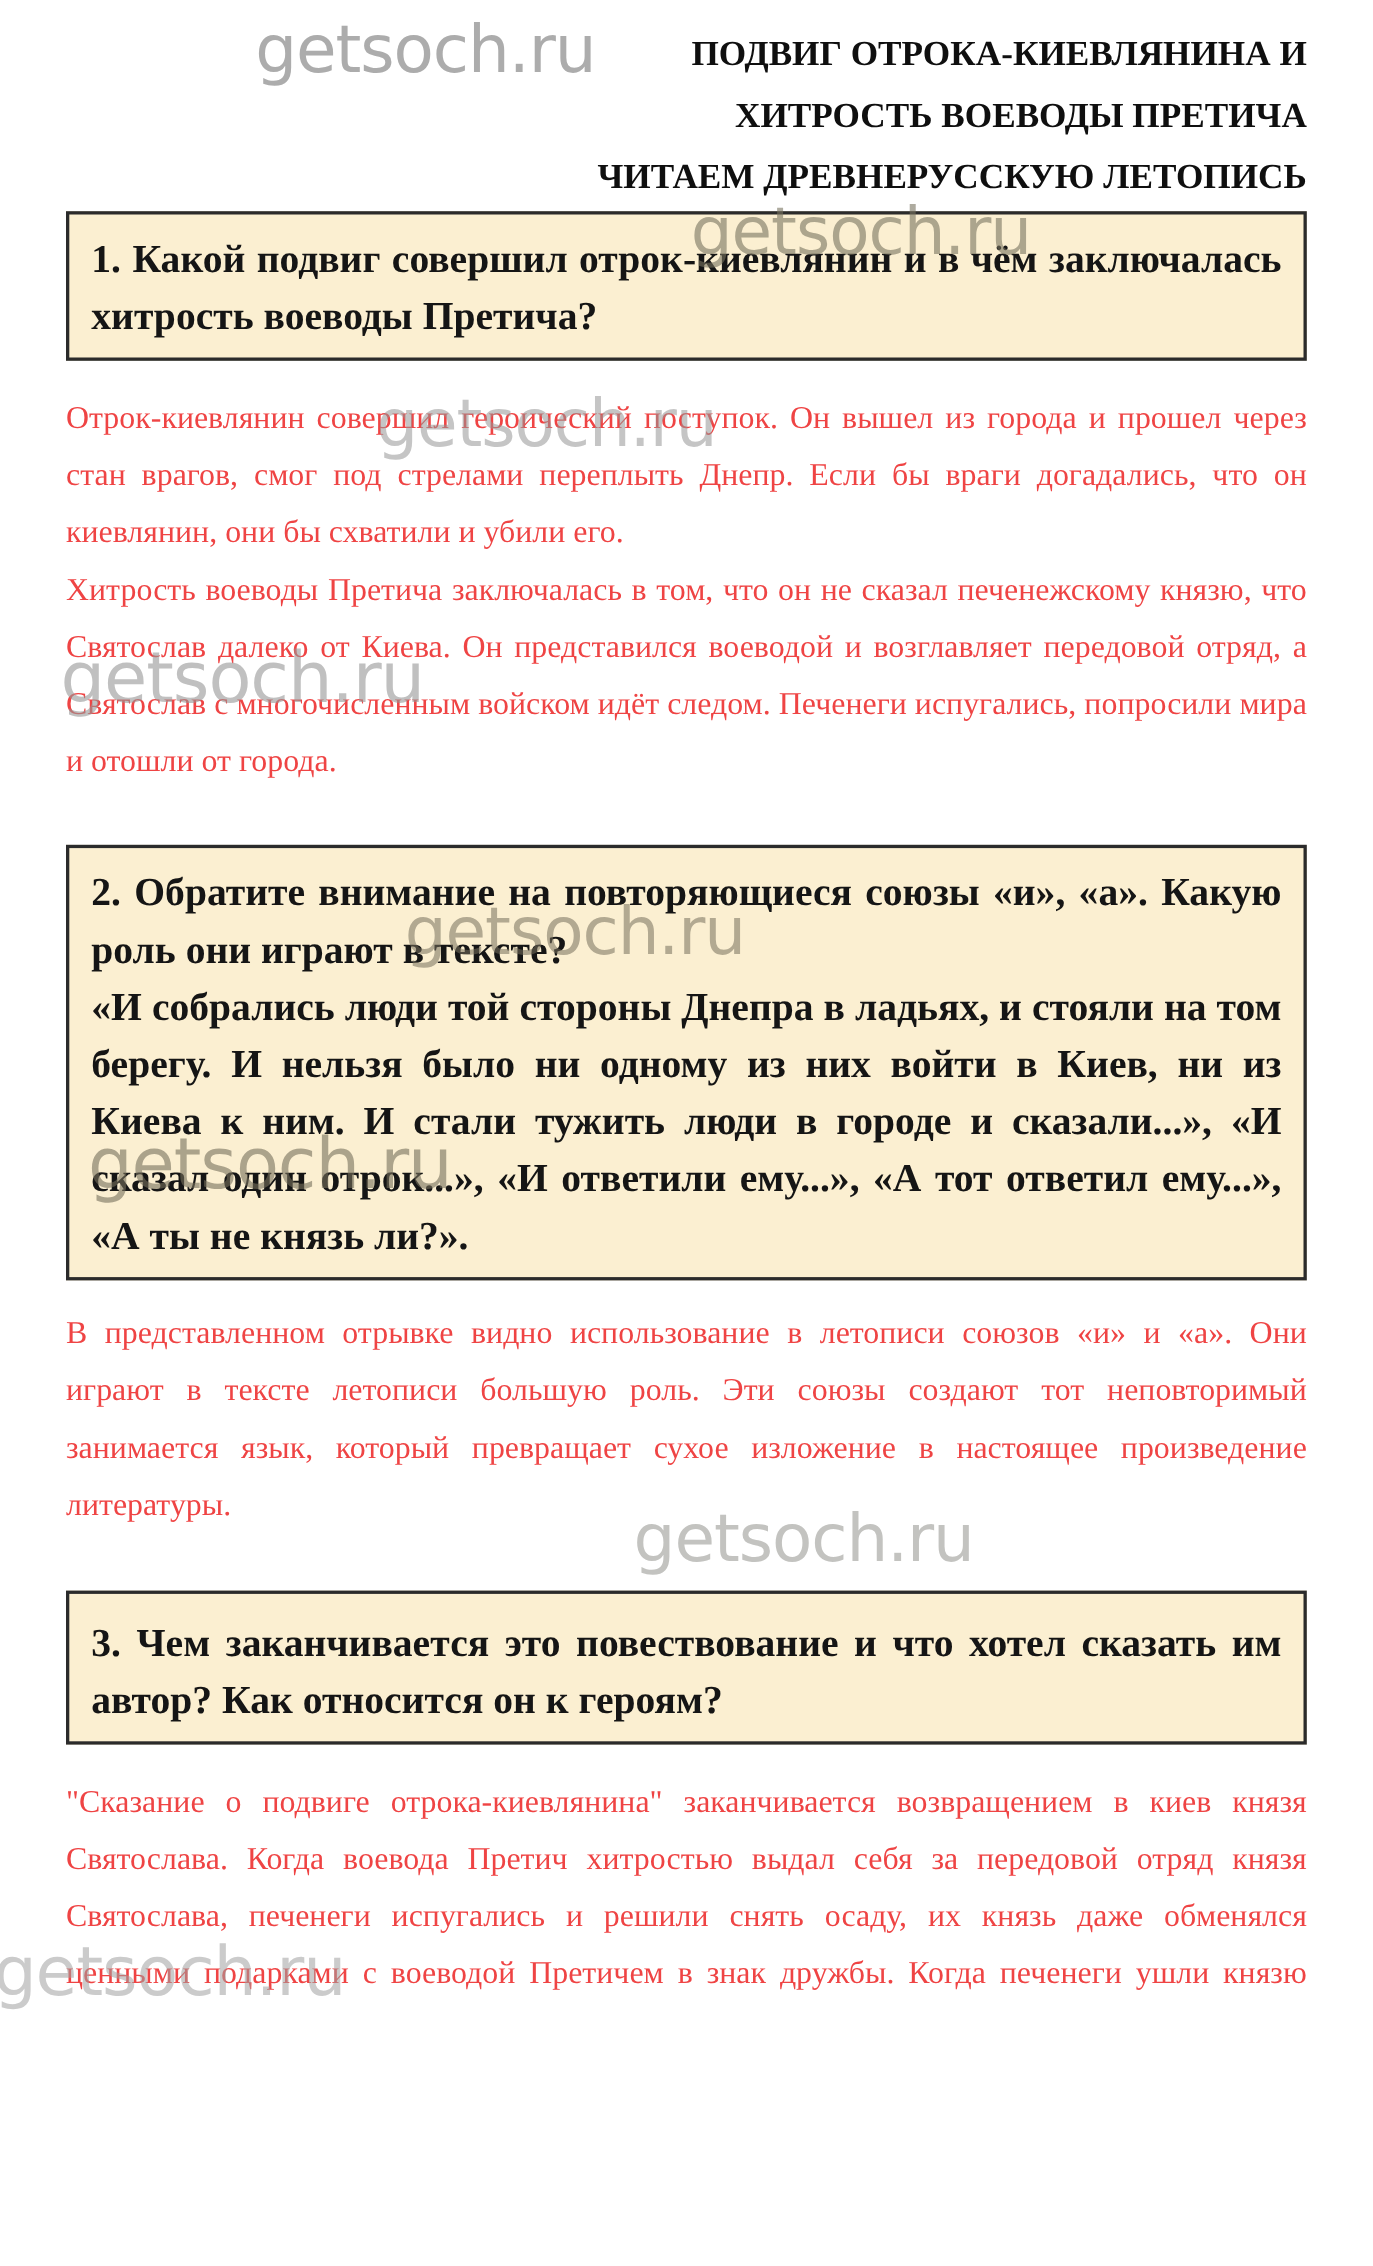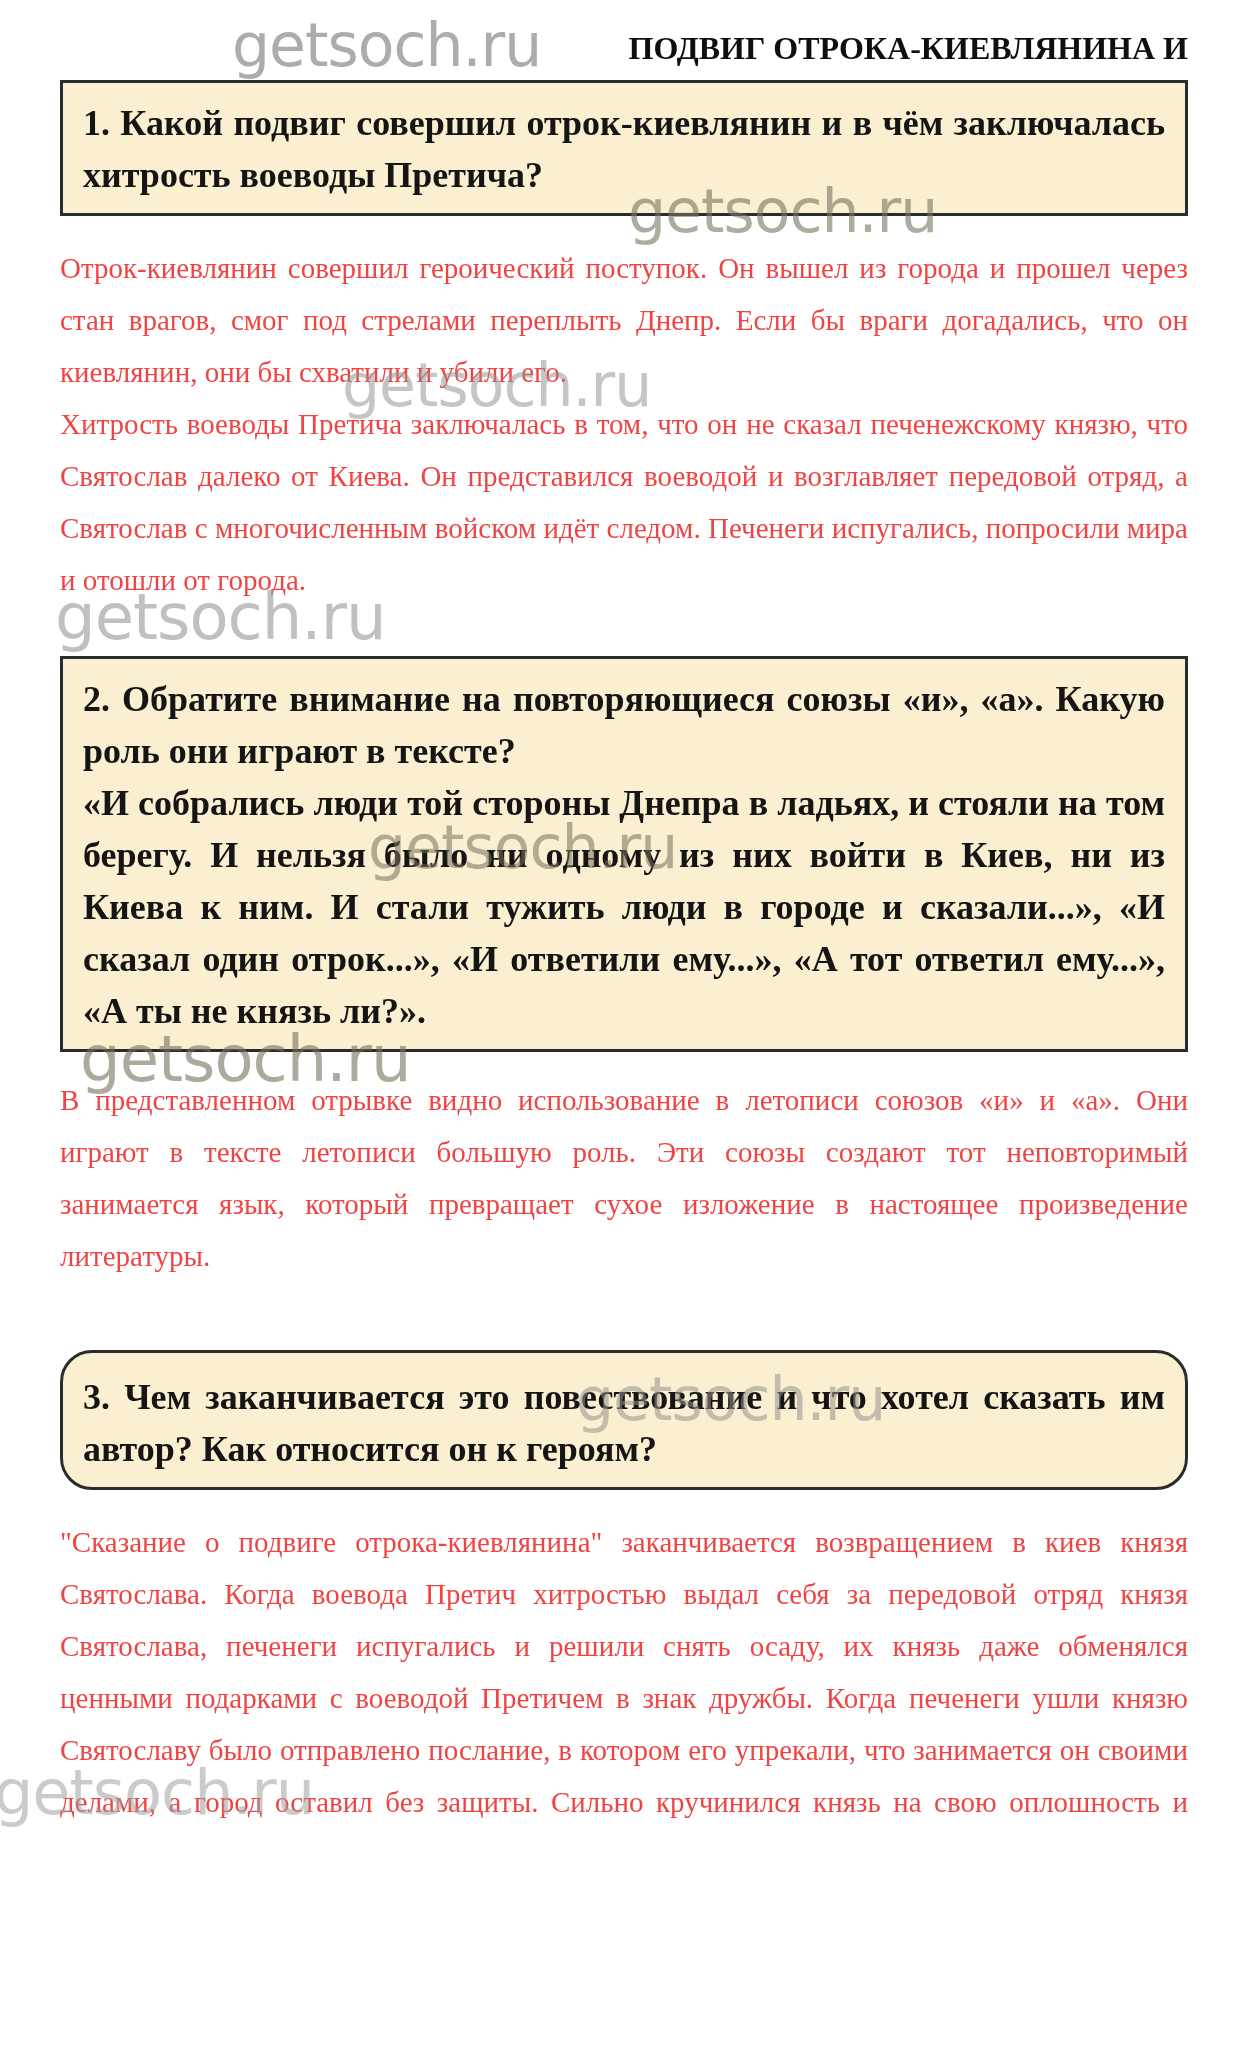--- a/index.html
+++ b/index.html
@@ -32,21 +32,21 @@
     padding: 14px 20px 12px 20px;
     font-weight: bold;
     font-size: 36px;
     line-height: 52px;
     text-align: justify;
     color: #151515;
   }
   .qbox p { margin: 0; }
   .qbox.box1 { margin-top: 4px; }
   .qbox.box2 { margin-top: 50px; }
-  .qbox.box3 { margin-top: 68px; padding-top: 18px; border-radius: 32px; }
+  .qbox.box3 { margin-top: 52px; padding-top: 18px; }
   .answer {
     margin: 0;
     font-size: 29px;
     line-height: 52px;
     text-align: justify;
     color: #ef4444;
   }
   .answer.first { margin-top: 26px; }
   .ans2 { margin-top: 22px; }
   
@@ -81,20 +81,22 @@
   <span class="watermark w5">getsoch.ru</span>
   <span class="watermark w6">getsoch.ru</span>
   <span class="watermark w7">getsoch.ru</span>
   <span class="watermark w8">getsoch.ru</span>
   <span class="watermark w9">getsoch.ru</span>
 
   <div class="content">
 
     <header class="title">
       <div>ПОДВИГ ОТРОКА-КИЕВЛЯНИНА И</div>
+      <div>ХИТРОСТЬ ВОЕВОДЫ ПРЕТИЧА</div>
+      <div>ЧИТАЕМ ДРЕВНЕРУССКУЮ ЛЕТОПИСЬ</div>
     </header>
 
     <section class="qbox box1">
       <p>1.  Какой подвиг совершил отрок-киевлянин и в чём заключалась хитрость воеводы Претича?</p>
     </section>
 
     <p class="answer first">Отрок-киевлянин совершил героический поступок. Он вышел из города и прошел через стан врагов, смог под стрелами переплыть Днепр.  Если бы враги догадались, что он киевлянин, они бы схватили и убили его.</p>
     <p class="answer">Хитрость воеводы Претича заключалась в том, что он не сказал печенежскому князю, что Святослав далеко от Киева. Он представился воеводой и возглавляет передовой отряд, а Святослав с многочисленным войском идёт следом. Печенеги испугались, попросили мира и отошли от города.</p>
 
     <section class="qbox box2">

